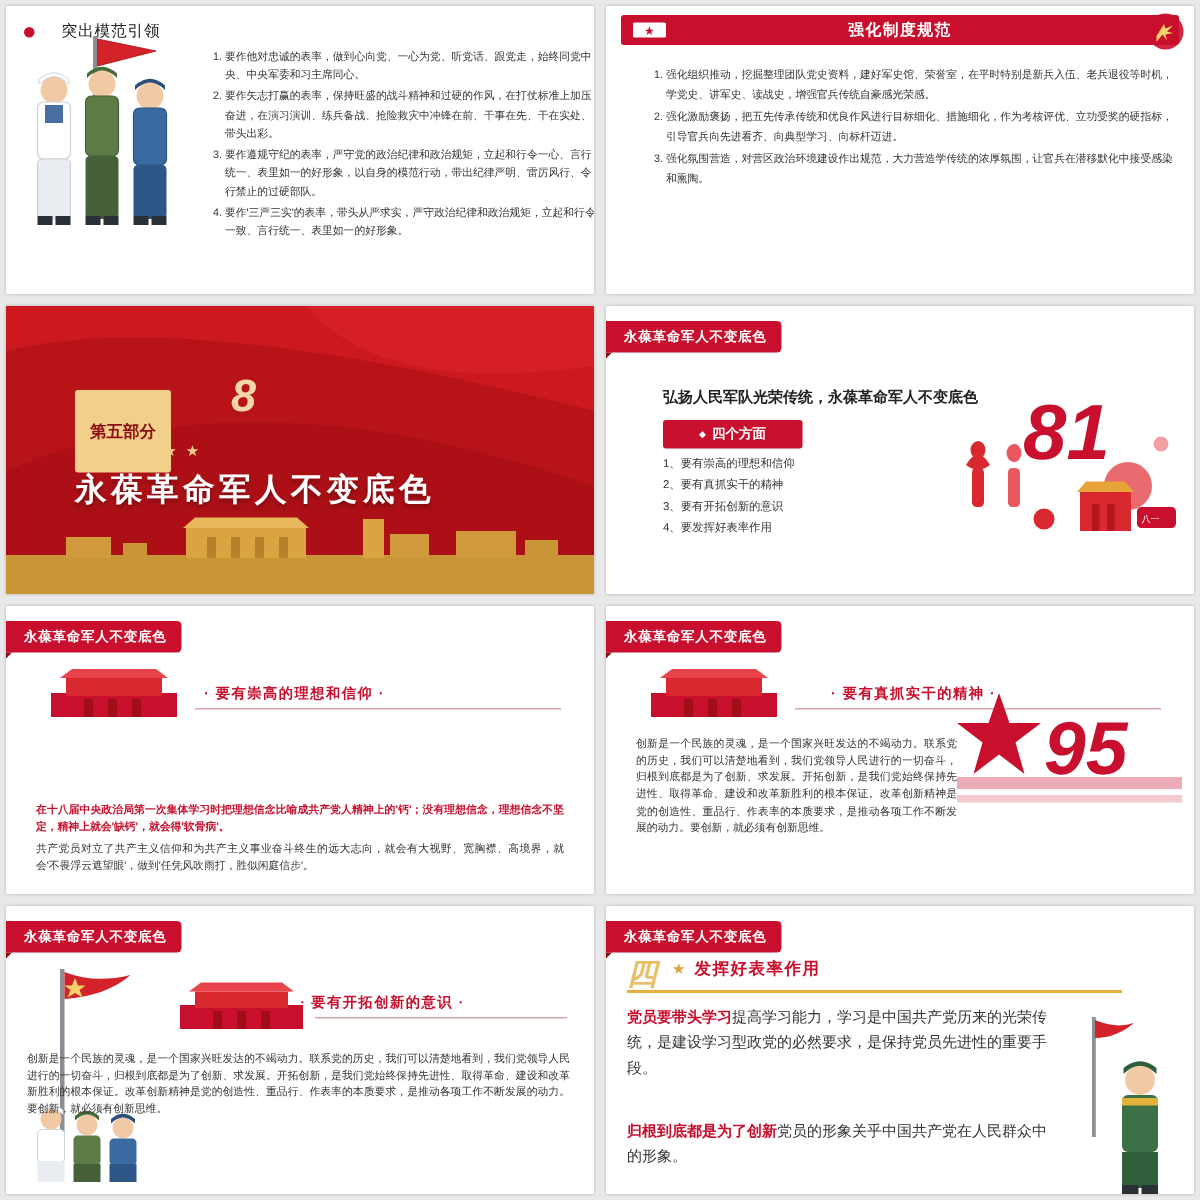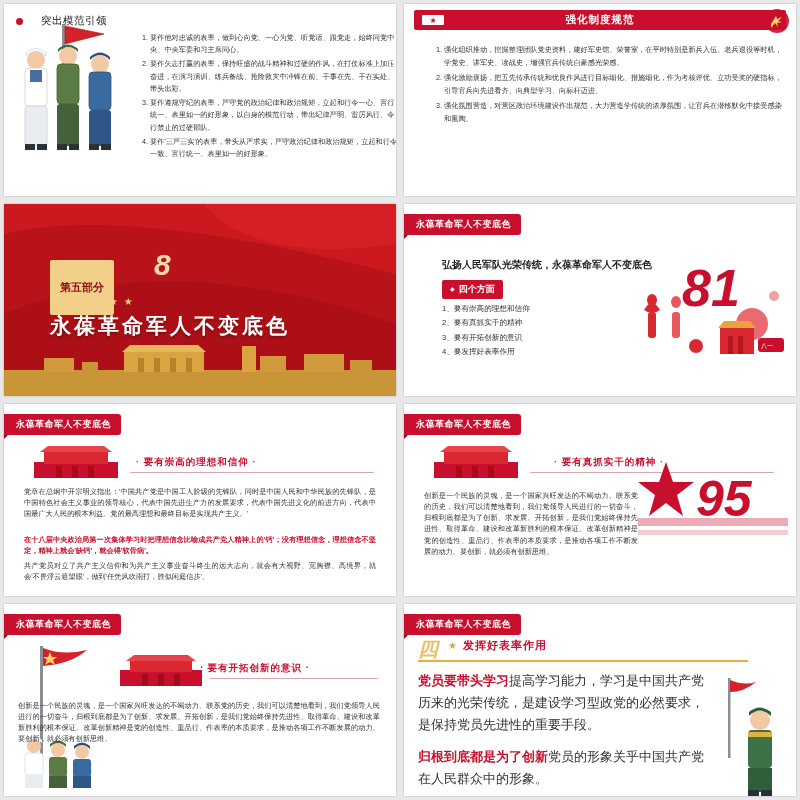--- a/index.html
+++ b/index.html
@@ -28,29 +28,29 @@
   .soldiers{position:absolute;left:8px;top:14px;width:118px;height:140px;}
   
   .sec{background:linear-gradient(160deg,#b10f16 0%,#d8161c 45%,#a00c12 100%);}
   .sec-badge{position:absolute;left:46px;top:56px;background:#f3d08a;color:#8d0d14;font-size:11px;font-weight:bold;padding:20px 10px;border-radius:2px;}
   .sec-num{position:absolute;left:150px;top:44px;color:#f7e2b0;font-size:30px;font-weight:bold;font-style:italic;opacity:.95;}
   .sec-stars{position:absolute;left:60px;top:92px;color:#f3d08a;font-size:10px;letter-spacing:6px;}
   .sec-title{position:absolute;left:46px;top:108px;color:#fff;font-size:21px;font-weight:bold;letter-spacing:3px;text-shadow:0 2px 3px rgba(0,0,0,.3);}
   .skyline{position:absolute;left:0;bottom:0;width:392px;height:60px;}
   
   .sub-ttl{position:absolute;font-size:10px;font-weight:bold;color:#222;}
-  .pill{position:absolute;background:#c8102e;color:#fff;font-size:9px;font-weight:bold;padding:3px 8px;border-radius:2px;}
+  .pill{position:absolute;background:#c8102e;color:#fff;font-size:9px;font-weight:bold;padding:3px 24px;border-radius:2px;}
   .pill:before{content:"\25C6";font-size:6px;margin-right:4px;vertical-align:1px;}
   .lst{position:absolute;font-size:7.6px;line-height:1.9;color:#333;margin:0;padding-left:14px;}
   
   .tam{position:absolute;}
   .heading-rule{position:absolute;height:1px;background:#d9a6ac;}
   .mid-head{position:absolute;font-size:9.5px;font-weight:bold;color:#c8102e;letter-spacing:1px;}
   .flagpole{position:absolute;}
-  .ldr{position:absolute;font-size:13px;line-height:1.7;color:#333;}
+  .ldr{position:absolute;font-size:10px;line-height:1.7;color:#333;}
   .ldr b{color:#c8102e;}
   .num-badge{position:absolute;left:14px;top:32px;color:#e8c06a;font-size:20px;font-weight:bold;font-style:italic;}
   .sec8-ttl{position:absolute;left:44px;top:34px;font-size:11px;font-weight:bold;color:#c8102e;letter-spacing:1px;}
   .sec8-ttl:before{content:"\2605";color:#d9a441;margin-right:5px;font-size:10px;}
   .guard{position:absolute;right:4px;bottom:0;width:70px;height:120px;}
 </style>
 </head>
 <body>
 
 <div class="deck">
@@ -183,21 +183,20 @@
       <rect x="14" y="10" width="64" height="12" fill="#d9282f"></rect>
       <path d="M10 10 h72 l-8 -6 h-56 z" fill="#e8434a"></path>
       <rect x="26" y="24" width="6" height="12" fill="#a30d18"></rect>
       <rect x="42" y="24" width="6" height="12" fill="#a30d18"></rect>
       <rect x="58" y="24" width="6" height="12" fill="#a30d18"></rect>
     </svg>
     <div class="mid-head" style="left:132px;top:52px;text-align:center;">
       <span style="color:#c8102e;">·</span> <span>要有崇高的理想和信仰</span> <span style="color:#c8102e;">·</span>
     </div>
     <div class="heading-rule" style="left:126px;top:68px;width:244px;"></div>
-    <div class="body-txt" style="left:20px;top:82px;width:352px;">党章在总纲中开宗明义指出：'中国共产党是中国工人阶级的先锋队，同时是中国人民和中华民族的先锋队，是中国特色社会主义事业的领导核心，代表中国先进生产力的发展要求，代表中国先进文化的前进方向，代表中国最广大人民的根本利益。党的最高理想和最终目标是实现共产主义。'</div>
     <div class="body-txt" style="left:20px;top:156px;width:352px;">共产党员对立了共产主义信仰和为共产主义事业奋斗终生的远大志向，就会有大视野、宽胸襟、高境界，就会'不畏浮云遮望眼'，做到'任凭风吹雨打，胜似闲庭信步'。</div>
     <div class="body-txt em-red" style="left:20px;top:130px;width:352px;">在十八届中央政治局第一次集体学习时把理想信念比喻成共产党人精神上的'钙'；没有理想信念，理想信念不坚定，精神上就会'缺钙'，就会得'软骨病'。</div>
   </div>
 
   <div class="slide">
     <div class="tab">永葆革命军人不变底色</div>
     <svg class="tam" style="left:26px;top:38px;width:92px;height:38px;" viewBox="0 0 92 38">
       <rect x="4" y="20" width="84" height="16" fill="#c8102e"></rect>
       <rect x="14" y="10" width="64" height="12" fill="#d9282f"></rect>
       <path d="M10 10 h72 l-8 -6 h-56 z" fill="#e8434a"></path>

